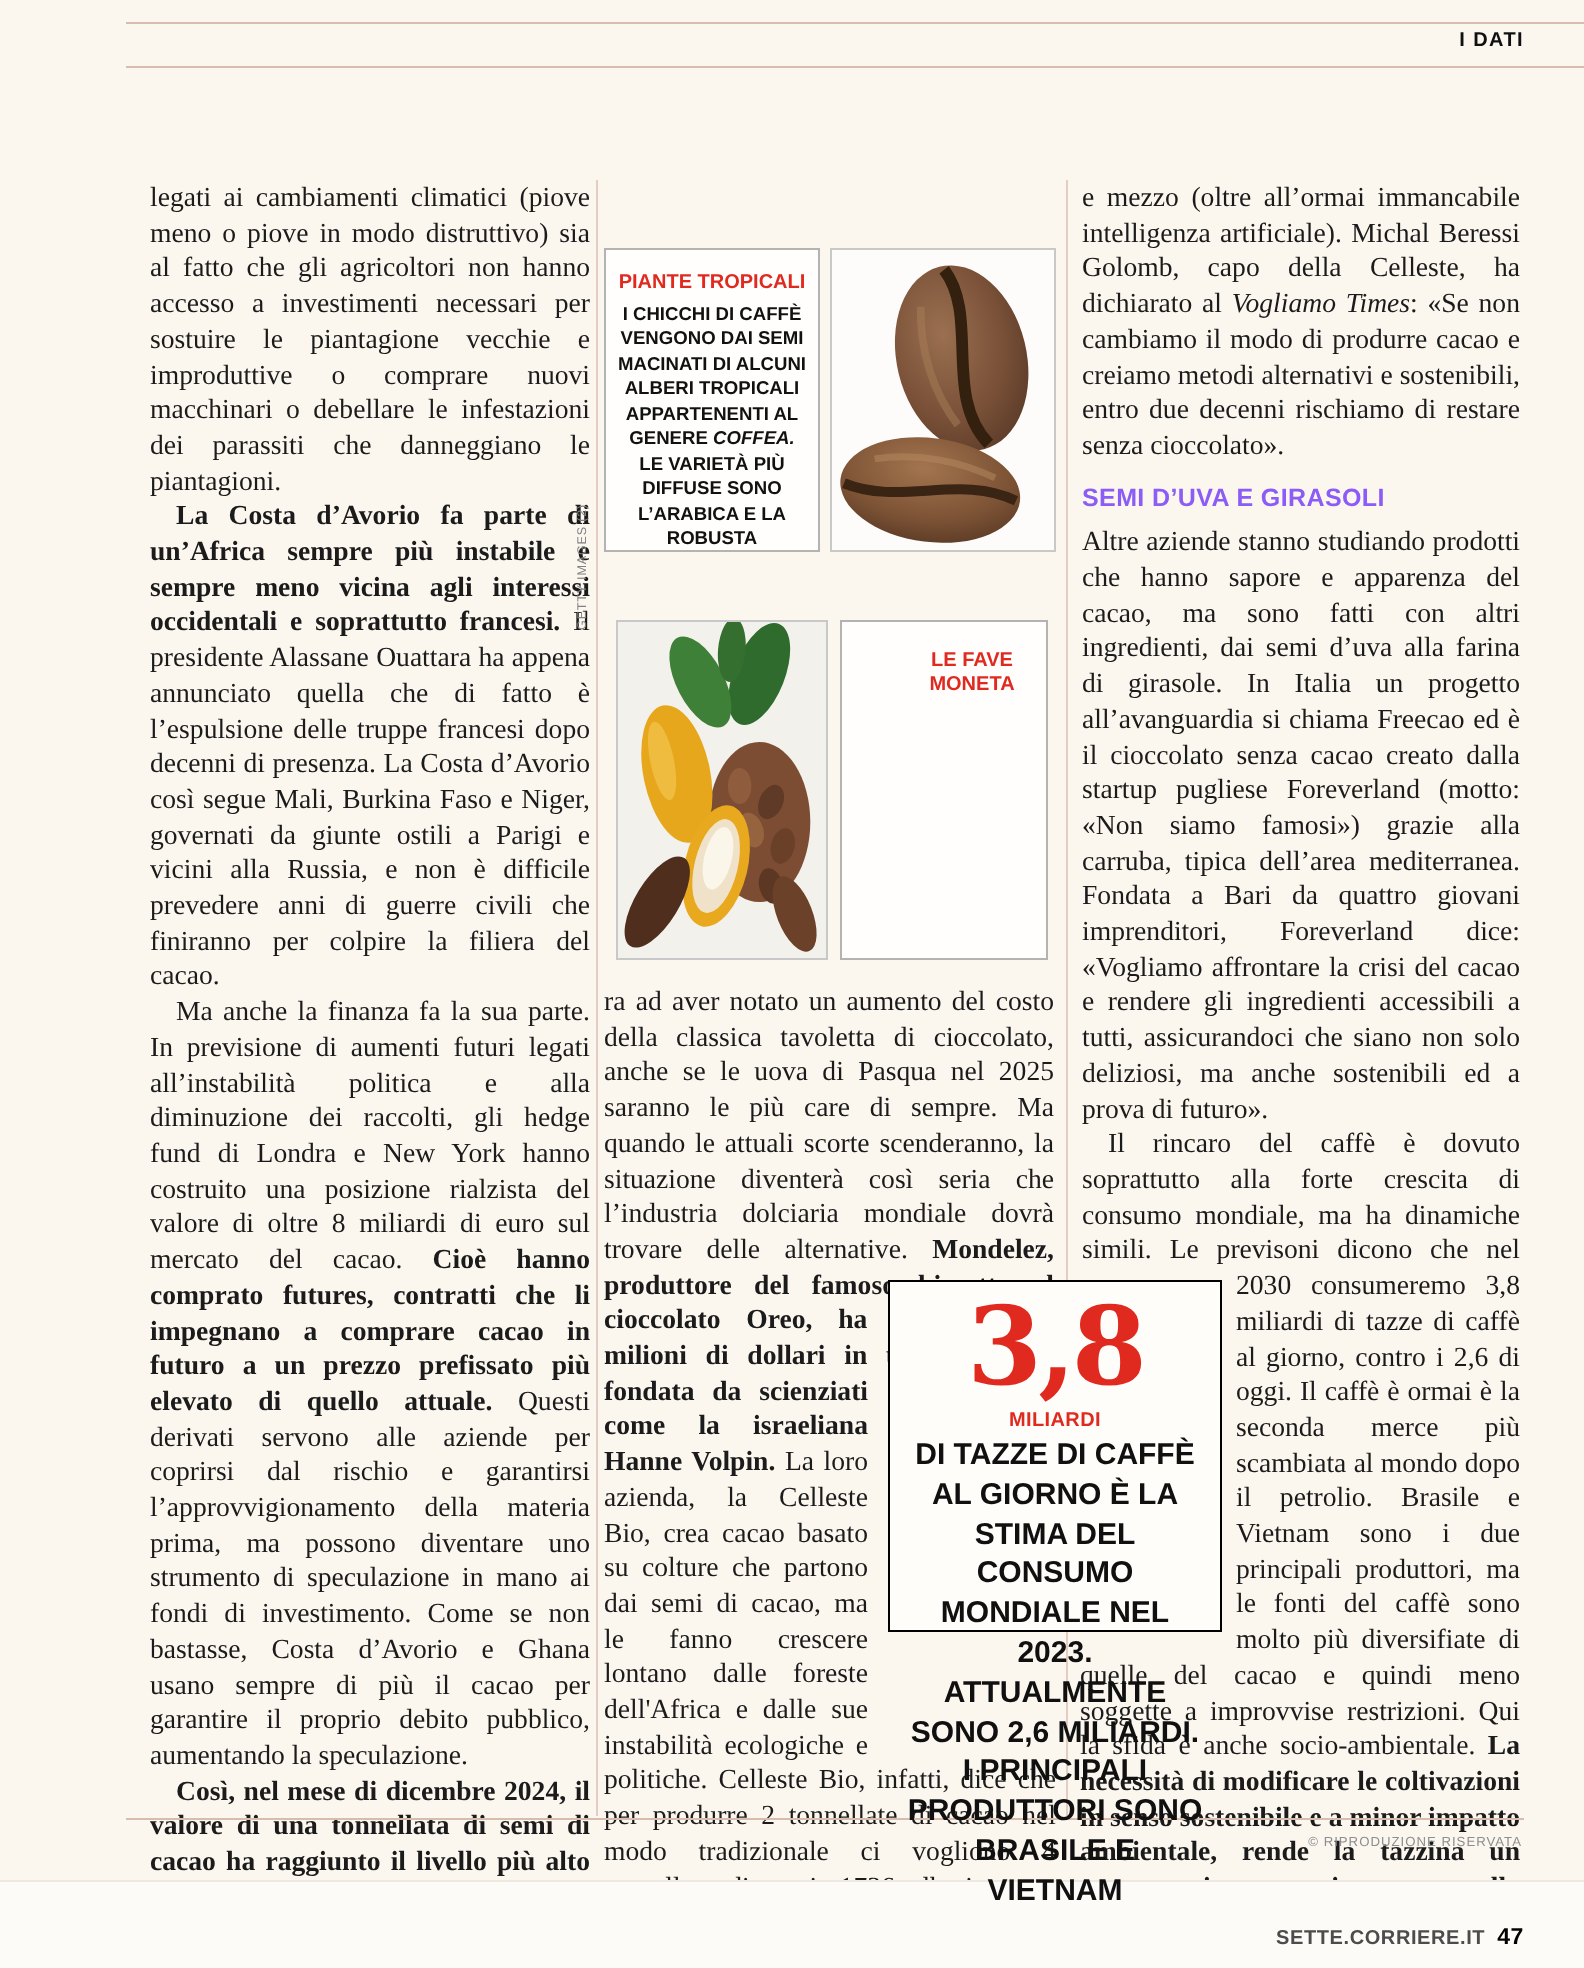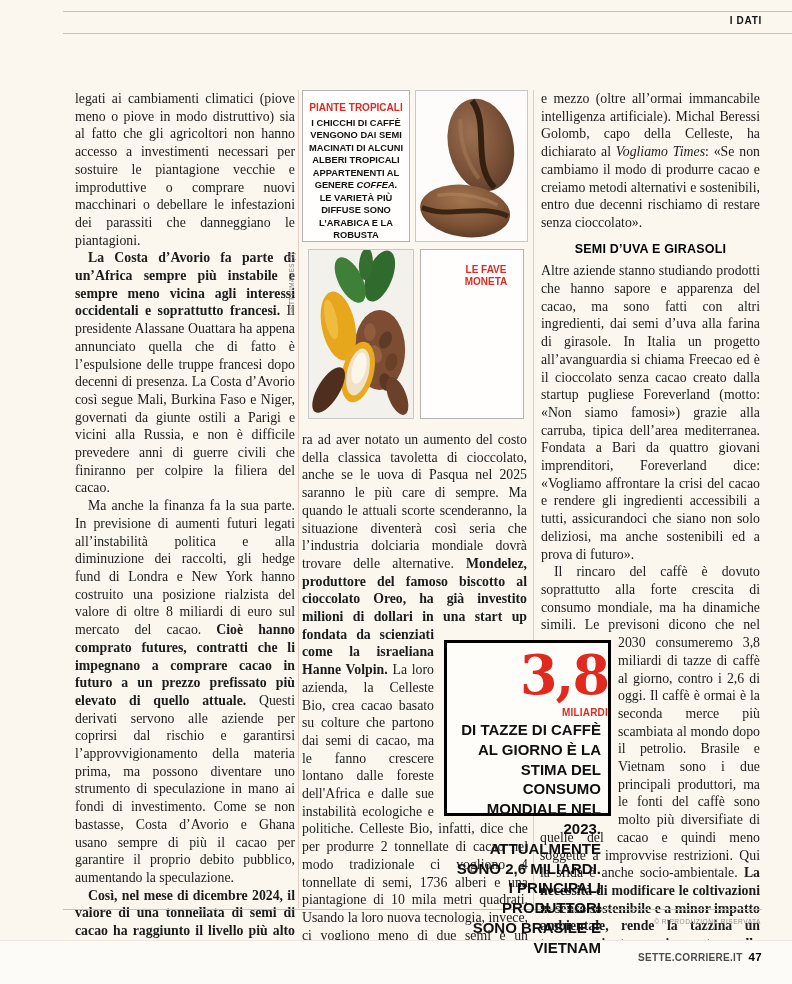--- a/index.html
+++ b/index.html
@@ -27,26 +27,26 @@
   .col1 { left:75px;  width:220px; }
   .col2 { left:302px; width:226px; }
   .col3 { left:540px; width:220px; }
   .col p { margin:0; text-indent:13px; }
   .col p.noindent { text-indent:0; }
   .b { font-weight:bold; }
   .i { font-style:italic; }
 
   .subhead {
     font-family:"Liberation Sans", sans-serif; font-weight:bold;
-    color:#000000; font-size:12.5px; letter-spacing:0.2px;
-    margin:9px 0 4px 0; text-align:center; text-indent:0;
-  }
-
-  
-  .box-row { display:flex; }
+    color:#8b5cf6; font-size:12.5px; letter-spacing:0.2px;
+    margin:9px 0 4px 0; text-align:left; text-indent:0;
+  }
+
+  
+  .box-row { display:flex;margin-top:34px; }
   .box-row.first { height:152px; margin-bottom:7px; }
   .box-row.second { height:170px; margin-bottom:12px; }
   .info-panel {
     border:1px solid #b3b3b3; background:#fffefd; box-sizing:border-box;
     text-align:center; font-family:"Liberation Sans", sans-serif;
     font-weight:bold; font-size:9.3px; line-height:1.34; color:#111;
     padding:11px 5px 6px 5px;
   }
   .info-title { color:#e02a20; font-size:10px; line-height:1.2; margin-bottom:3px; }
   .photo { border:1px solid #c8c8c8; background:#fff; box-sizing:border-box; overflow:hidden; }
@@ -66,22 +66,22 @@
   
   .sp { pointer-events:none; }
   .sp-r0 { float:right; width:1px;  height:196px; }
   .sp-r1 { float:right; clear:right; width:94px; height:182px; }
   .sp-l0 { float:left;  width:1px;  height:552px; }
   .sp-l1 { float:left;  clear:left;  width:78px; height:176px; }
 
   
   .statbox {
     position:absolute; left:444px; top:640px; width:167px; height:176px;
-    background:#fffdfa; border:3px solid #000000; z-index:5;
-    box-sizing:border-box; text-align:right; padding-top:1px;
+    background:#fffdfa; border:1px solid #000000; z-index:5;
+    box-sizing:border-box; text-align:center; padding-top:1px;
   }
   .stat-value {
     font-family:"DejaVu Serif", serif; font-weight:bold; color:#e02a20;
     font-size:54px; line-height:62px; letter-spacing:-2px;
   }
   .stat-unit {
     font-family:"Liberation Sans", sans-serif; font-weight:bold;
     color:#e02a20; font-size:10px; letter-spacing:0.2px; margin-top:1px;
   }
   .stat-body {
@@ -94,21 +94,21 @@
   .copyright {
     position:absolute; right:31px; top:918px;
     font-family:"Liberation Sans", sans-serif; font-size:6.6px;
     color:#8e8e8e; letter-spacing:0.5px;
   }
   .footer-strip {
     position:absolute; left:0; right:0; bottom:0; height:43px;
     background:#fcfbf7; border-top:1px solid #efe8e0;
   }
   .site-footer {
-    position:absolute; right:30px; top:10px;
+    position:absolute; right:30px; top:22px;
     font-family:"Liberation Sans", sans-serif; font-size:10px;
     font-weight:bold; color:#4c4c4c; letter-spacing:0.3px;padding-left:48px;
   }
   .pagenum { color:#000; font-size:11.5px; margin-left:6px; }
 </style>
 </head>
 <body>
 
 <div class="page">
 

